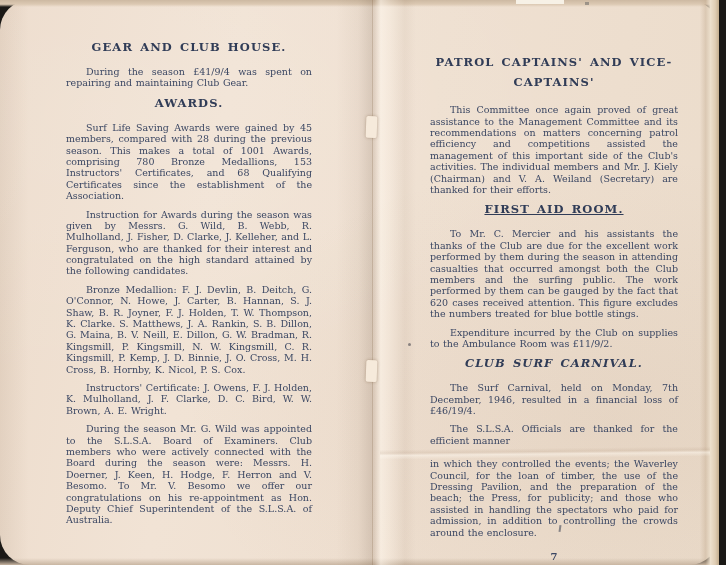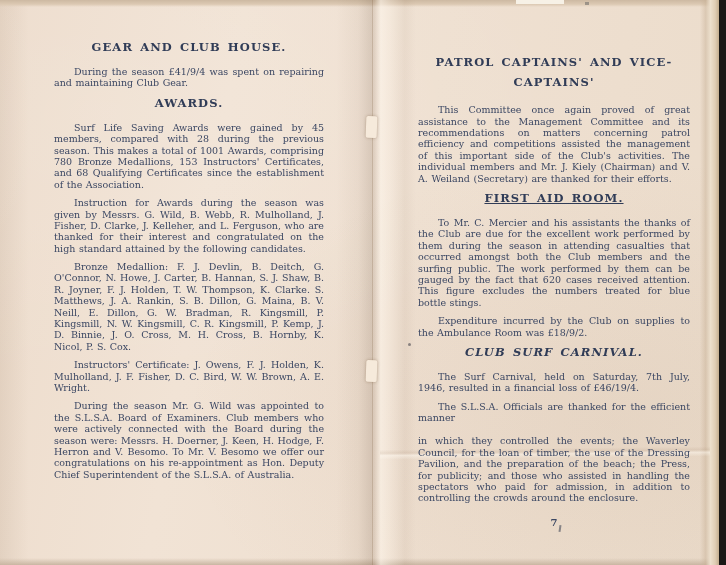--- a/index.html
+++ b/index.html
@@ -12,20 +12,21 @@
   }
   
   .paper {
     position: absolute; left: 0; top: 0;
     width: 719px; height: 565px;
     background:
       radial-gradient(120% 90% at 15% 20%, rgba(255,255,255,0.10), transparent 55%),
       radial-gradient(100% 80% at 85% 75%, rgba(140,100,70,0.07), transparent 60%),
       linear-gradient(90deg, rgba(120,90,60,0.10), rgba(120,90,60,0) 4%),
       linear-gradient(100deg, #eddccc 0%, #f1e3d5 30%, #efe0d1 55%, #ebdccb 100%);
+    border-radius: 30px;
   }
   .edge-top {
     position: absolute; top: 0; left: 0; width: 719px; height: 7px;
     background: linear-gradient(180deg, #cdb9a2, #dcc9b3 60%, rgba(220,201,179,0));
   }
   .white-edge-top {
     position: absolute; top: 0; left: 516px; width: 48px; height: 4px;
     background: #f7f1e6;
   }
   .edge-bottom {
@@ -83,21 +84,21 @@
   .h-committee { line-height: 1.75; margin-bottom: 28px; padding: 0 6px; }
   .h-committee span { display: block; }
   .mt-awards   { margin-top: 15px; }
   .mt-firstaid { margin-top: 18px; text-decoration: underline; }
   .mt-carnival { margin-top: 26px; font-style: italic; }
 
   .page p {
     font-size: 9.5px; line-height: 1.2;
     text-align: justify;
     word-spacing: 0.5px;
-    margin: 0 4px 7px;
+    margin: 0 16px 7px;
   }
   .page p.indent { text-indent: 20px; }
   .page p.no-gap { margin-bottom: 0; }
   .page p.gap-before { margin-top: 12px; }
 
   .page-number {
     text-align: center; font-size: 10px; font-weight: bold;
     color: #3b4763; margin-top: 13px;
   }
 </style>
@@ -119,35 +120,35 @@
   <div class="speck-c"></div>
 
   <section class="page page-left">
     <h2>GEAR AND CLUB HOUSE.</h2>
     <p class="indent">During the season £41/9/4 was spent on repairing and maintaining Club Gear.</p>
 
     <h2 class="mt-awards">AWARDS.</h2>
     <p class="indent">Surf Life Saving Awards were gained by 45 members, compared with 28 during the previous season.  This makes a total of 1001 Awards, comprising 780 Bronze Medallions, 153 Instructors' Certificates, and 68 Qualifying Certificates since the establishment of the Association.</p>
     <p class="indent">Instruction for Awards during the season was given by Messrs. G. Wild, B. Webb, R. Mulholland, J. Fisher, D. Clarke, J. Kelleher, and L. Ferguson, who are thanked for their interest and congratulated on the high standard attained by the following candidates.</p>
     <p class="indent">Bronze Medallion: F. J. Devlin, B. Deitch, G. O'Connor, N. Howe, J. Carter, B. Hannan, S. J. Shaw, B. R. Joyner, F. J. Holden, T. W. Thompson, K. Clarke. S. Matthews, J. A. Rankin, S. B. Dillon, G. Maina, B. V. Neill, E. Dillon, G. W. Bradman, R. Kingsmill, P. Kingsmill, N. W. Kingsmill, C. R. Kingsmill, P. Kemp, J. D. Binnie, J. O. Cross, M. H. Cross, B. Hornby, K. Nicol, P. S. Cox.</p>
-    <p class="indent">Instructors' Certificate: J. Owens, F. J. Holden, K. Mulholland, J. F. Fisher, D. C. Bird, W. W. Brown, A. E. Wright.</p>
+    <p class="indent">Instructors' Certificate: J. Owens, F. J. Holden, K. Mulholland, J. F. Clarke, D. C. Bird, W. W. Brown, A. E. Wright.</p>
     <p class="indent">During the season Mr. G. Wild was appointed to the S.L.S.A. Board of Examiners.  Club members who were actively connected with the Board during the season were: Messrs. H. Doerner, J. Keen, H. Hodge, F. Herron and V. Besomo.  To Mr. V. Besomo we offer our congratulations on his re-appointment as Hon. Deputy Chief Superintendent of the S.L.S.A. of Australia.</p>
 
   </section>
 
   <section class="page page-right">
     <h2 class="h-committee">
         <span>PATROL CAPTAINS' AND VICE-CAPTAINS'</span>
       </h2>
     <p class="indent">This Committee once again proved of great assistance to the Management Committee and its recommendations on matters concerning patrol efficiency and competitions assisted the management of this important side of the Club's activities. The individual members and Mr. J. Kiely (Chairman) and V. A. Weiland (Secretary) are thanked for their efforts.</p>
 
     <h2 class="mt-firstaid">FIRST AID ROOM.</h2>
     <p class="indent">To Mr. C. Mercier and his assistants the thanks of the Club are due for the excellent work performed by them during the season in attending casualties that occurred amongst both the Club members and the surfing public.  The work performed by them can be gauged by the fact that 620 cases received attention.  This figure excludes the numbers treated for blue bottle stings.</p>
-    <p class="indent">Expenditure incurred by the Club on supplies to the Ambulance Room was £18/9/2.</p>
+    <p class="indent">Expenditure incurred by the Club on supplies to the Ambulance Room was £11/9/2.</p>
 
     <h2 class="mt-carnival">CLUB SURF CARNIVAL.</h2>
-    <p class="indent">The Surf Carnival, held on Saturday, 7th July, 1946, resulted in a financial loss of £46/19/4.</p>
+    <p class="indent">The Surf Carnival, held on Monday, 7th December, 1946, resulted in a financial loss of £46/19/4.</p>
     <p class="indent no-gap">The S.L.S.A. Officials are thanked for the efficient manner</p>
     <p class="gap-before">in which they controlled the events; the Waverley Council, for the loan of timber, the use of the Dressing Pavilion, and the preparation of the beach; the Press, for publicity; and those who assisted in handling the spectators who paid for admission, in addition to controlling the crowds around the enclosure.</p>
 
     <div class="page-number">7</div>
   </section>
 </div>
 
 </body></html>

